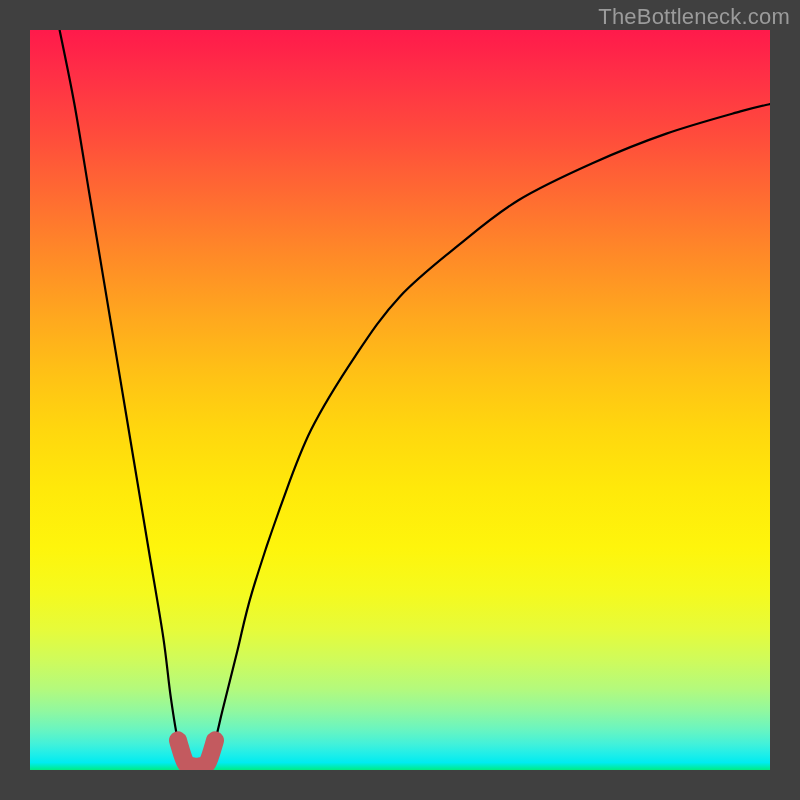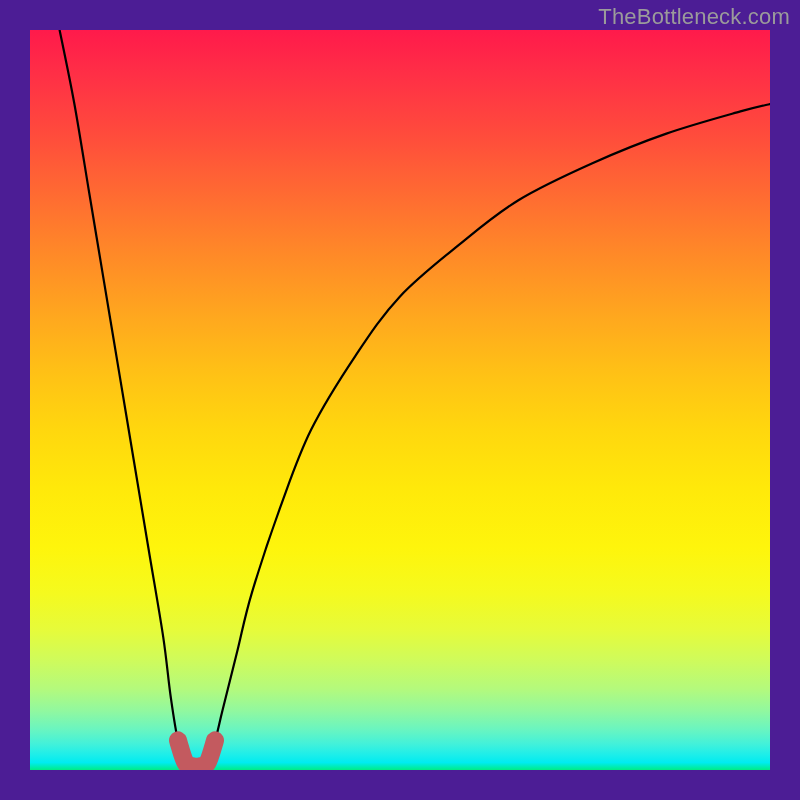--- a/index.html
+++ b/index.html
@@ -7,21 +7,21 @@
     padding: 0;
     width: 800px;
     height: 800px;
     overflow: hidden;
     background: #000;
     font-family: Arial, Helvetica, sans-serif;
   }
   .frame {
     position: absolute;
     inset: 0;
-    background: #4c1d95;
+    background: #404040;
     text-align: right;
   }
   .plot-area {
     position: absolute;
     left: 30px;
     top: 30px;
     width: 740px;
     height: 740px;
     overflow: hidden;
   }

